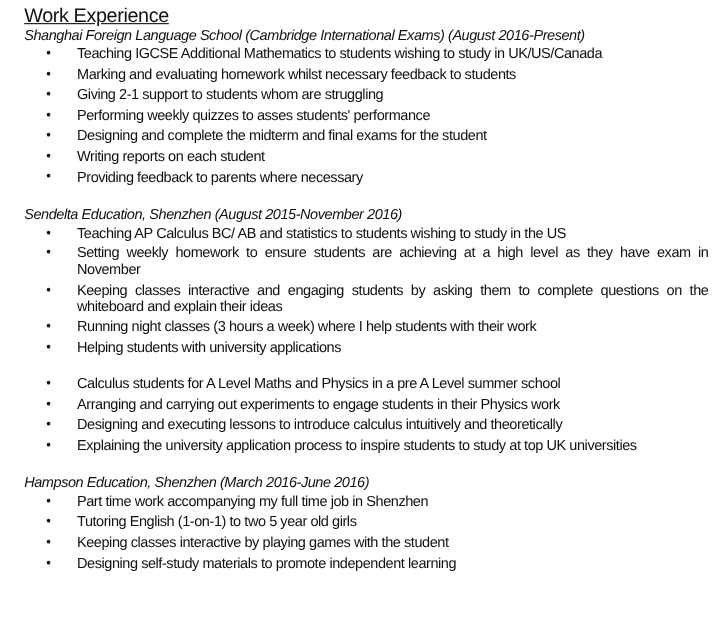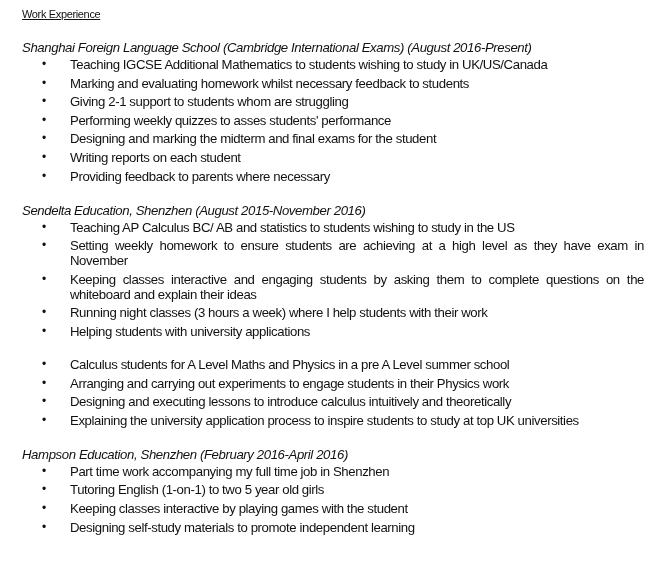--- a/index.html
+++ b/index.html
@@ -1,26 +1,26 @@
 <!DOCTYPE html>
 <html><head>
 <meta charset="utf-8">
 <style>
   html, body { margin: 0; padding: 0; background: #ffffff; }
   body { width: 653px; height: 582px; overflow: hidden; position: relative;
          font-family: "Liberation Sans", sans-serif; color: #111; }
   .doc { position: absolute; left: 22px; top: 5px; width: 622px; }
-  .heading { font-size: 11px; text-decoration: underline; line-height: 18px; letter-spacing: -0.35px; }
+  .heading { font-size: 18px; text-decoration: underline; line-height: 18px; letter-spacing: -0.35px; }
   .org { font-size: 13.2px; font-style: italic; line-height: 18px; letter-spacing: -0.4px; }
   ul { list-style: none; margin: 0; padding: 0; }
   li { position: relative; padding-left: 48px; font-size: 13.2px; line-height: 15px; letter-spacing: -0.4px; margin-bottom: 3.6px; }
   li .bullet { position: absolute; left: 20px; top: 0; font-size: 12px; }
   li .text { display: block; }
   li.justify .text { text-align: justify; text-align-last: left; }
-  .section { margin-bottom: 18px; margin-top: 16px; }
+  .section { margin-bottom: 18px; }
   .section:first-of-type { }
 </style>
 </head>
 <body>
 
 <div class="doc">
   <div class="heading">Work Experience</div>
 
   <div class="section">
     <div class="org">Shanghai Foreign Language School (Cambridge International Exams) (August 2016-Present)</div>
@@ -36,21 +36,21 @@
       <li>
           <span class="bullet">•</span>
           <span class="text">Giving 2-1 support to students whom are struggling</span>
         </li>
       <li>
           <span class="bullet">•</span>
           <span class="text">Performing weekly quizzes to asses students' performance</span>
         </li>
       <li>
           <span class="bullet">•</span>
-          <span class="text">Designing and marking the midterm and final exams for the student</span>
+          <span class="text">Designing and complete the midterm and final exams for the student</span>
         </li>
       <li>
           <span class="bullet">•</span>
           <span class="text">Writing reports on each student</span>
         </li>
       <li>
           <span class="bullet">•</span>
           <span class="text">Providing feedback to parents where necessary</span>
         </li>
     </ul>
@@ -97,21 +97,21 @@
           <span class="text">Designing and executing lessons to introduce calculus intuitively and theoretically</span>
         </li>
       <li>
           <span class="bullet">•</span>
           <span class="text">Explaining the university application process to inspire students to study at top UK universities</span>
         </li>
     </ul>
   </div>
 
   <div class="section">
-    <div class="org">Hampson Education, Shenzhen (February 2016-April 2016)</div>
+    <div class="org">Hampson Education, Shenzhen (March 2016-June 2016)</div>
     <ul>
       <li>
           <span class="bullet">•</span>
           <span class="text">Part time work accompanying my full time job in Shenzhen</span>
         </li>
       <li>
           <span class="bullet">•</span>
           <span class="text">Tutoring English (1-on-1) to two 5 year old girls</span>
         </li>
       <li>

